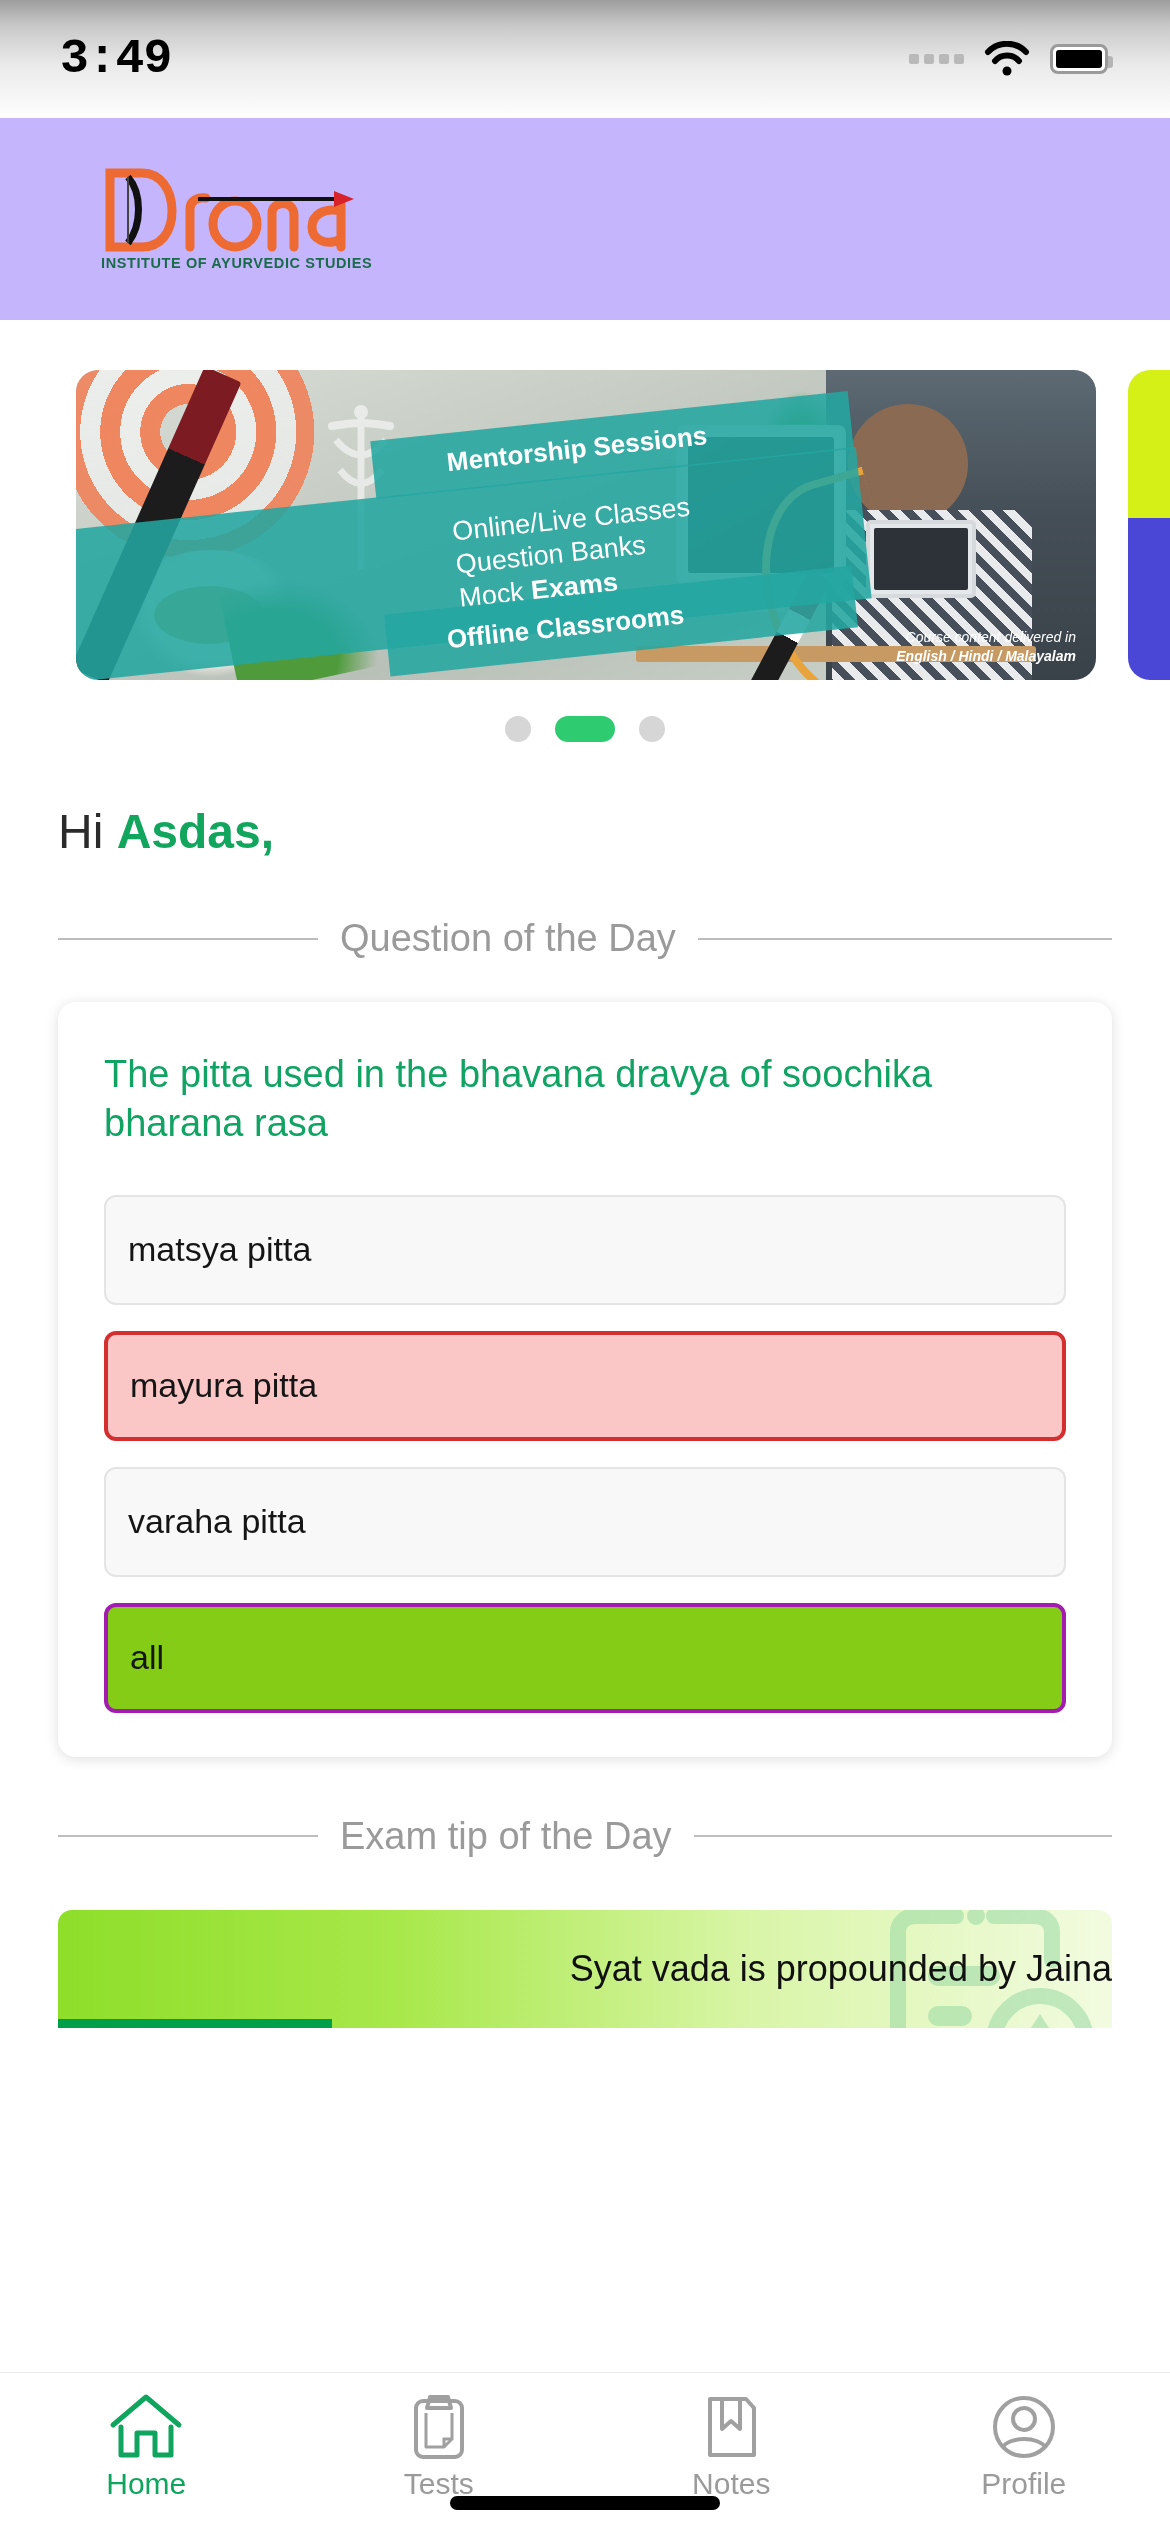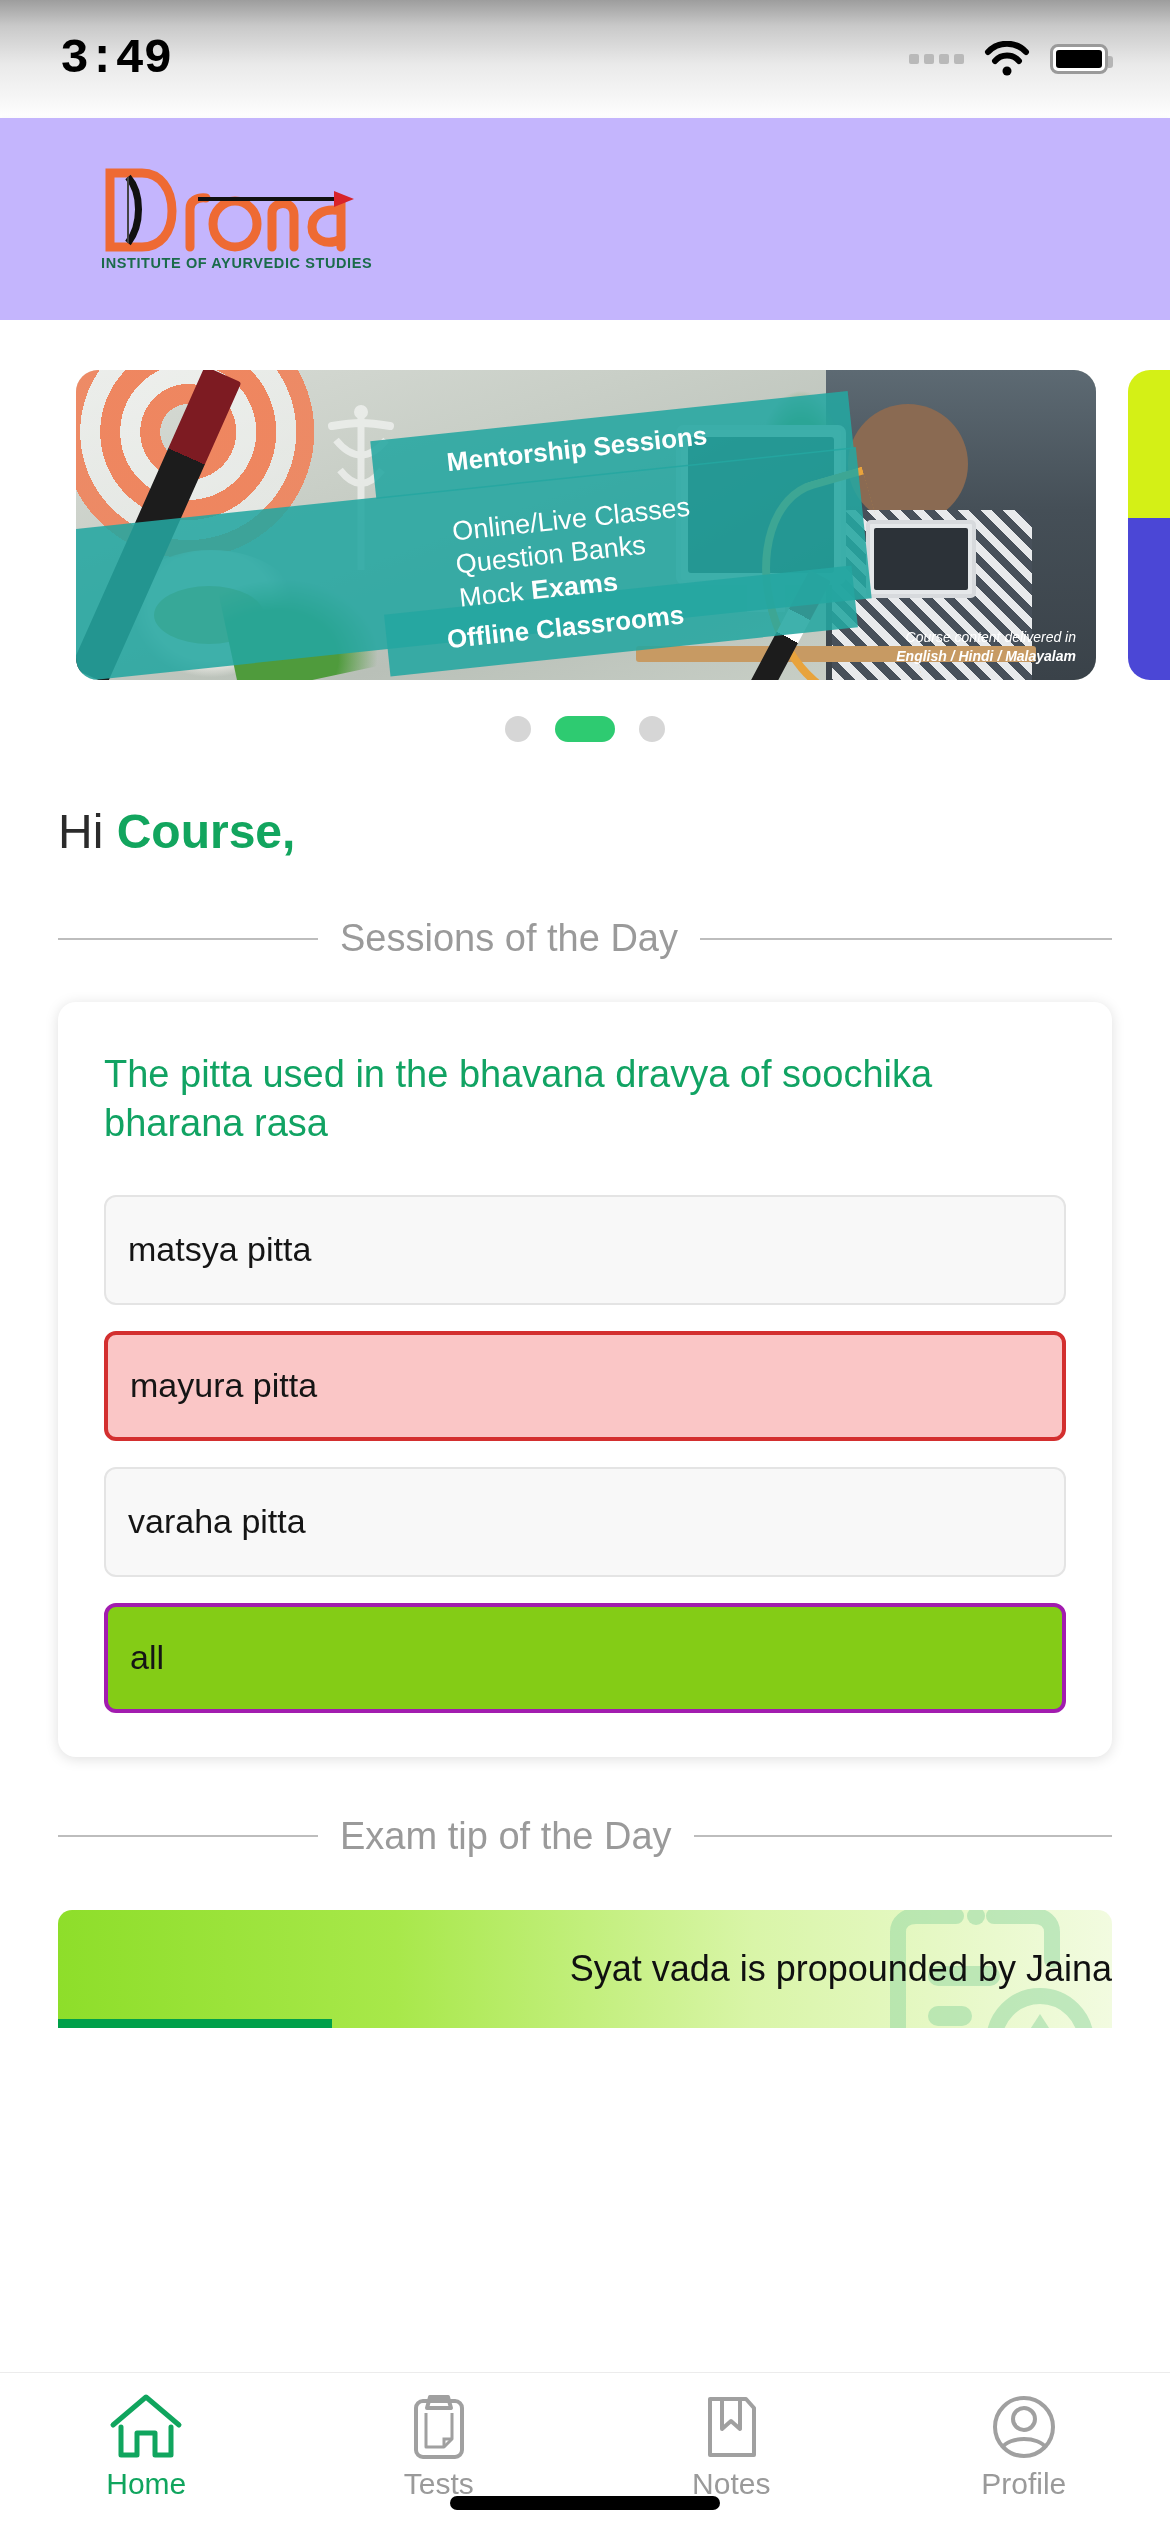--- a/index.html
+++ b/index.html
@@ -349,26 +349,26 @@
     </div>
   </div>
 
   <div class="dots">
     <div class="dot"></div>
     <div class="dot active"></div>
     <div class="dot"></div>
   </div>
 
   <div class="greeting">
-    <span>Hi </span><b>Course,</b>
+    <span>Hi </span><b>Asdas,</b>
   </div>
 
   <div class="sec-head">
     <div class="rule short"></div>
-    <div class="txt">Sessions of the Day</div>
+    <div class="txt">Question of the Day</div>
     <div class="rule"></div>
   </div>
 
   <div class="qcard">
     <div class="qtext">The pitta used in the bhavana dravya of soochika bharana rasa</div>
     <div class="opt">
       <span>matsya pitta</span>
     </div>
     <div class="opt wrong">
       <span>mayura pitta</span>

